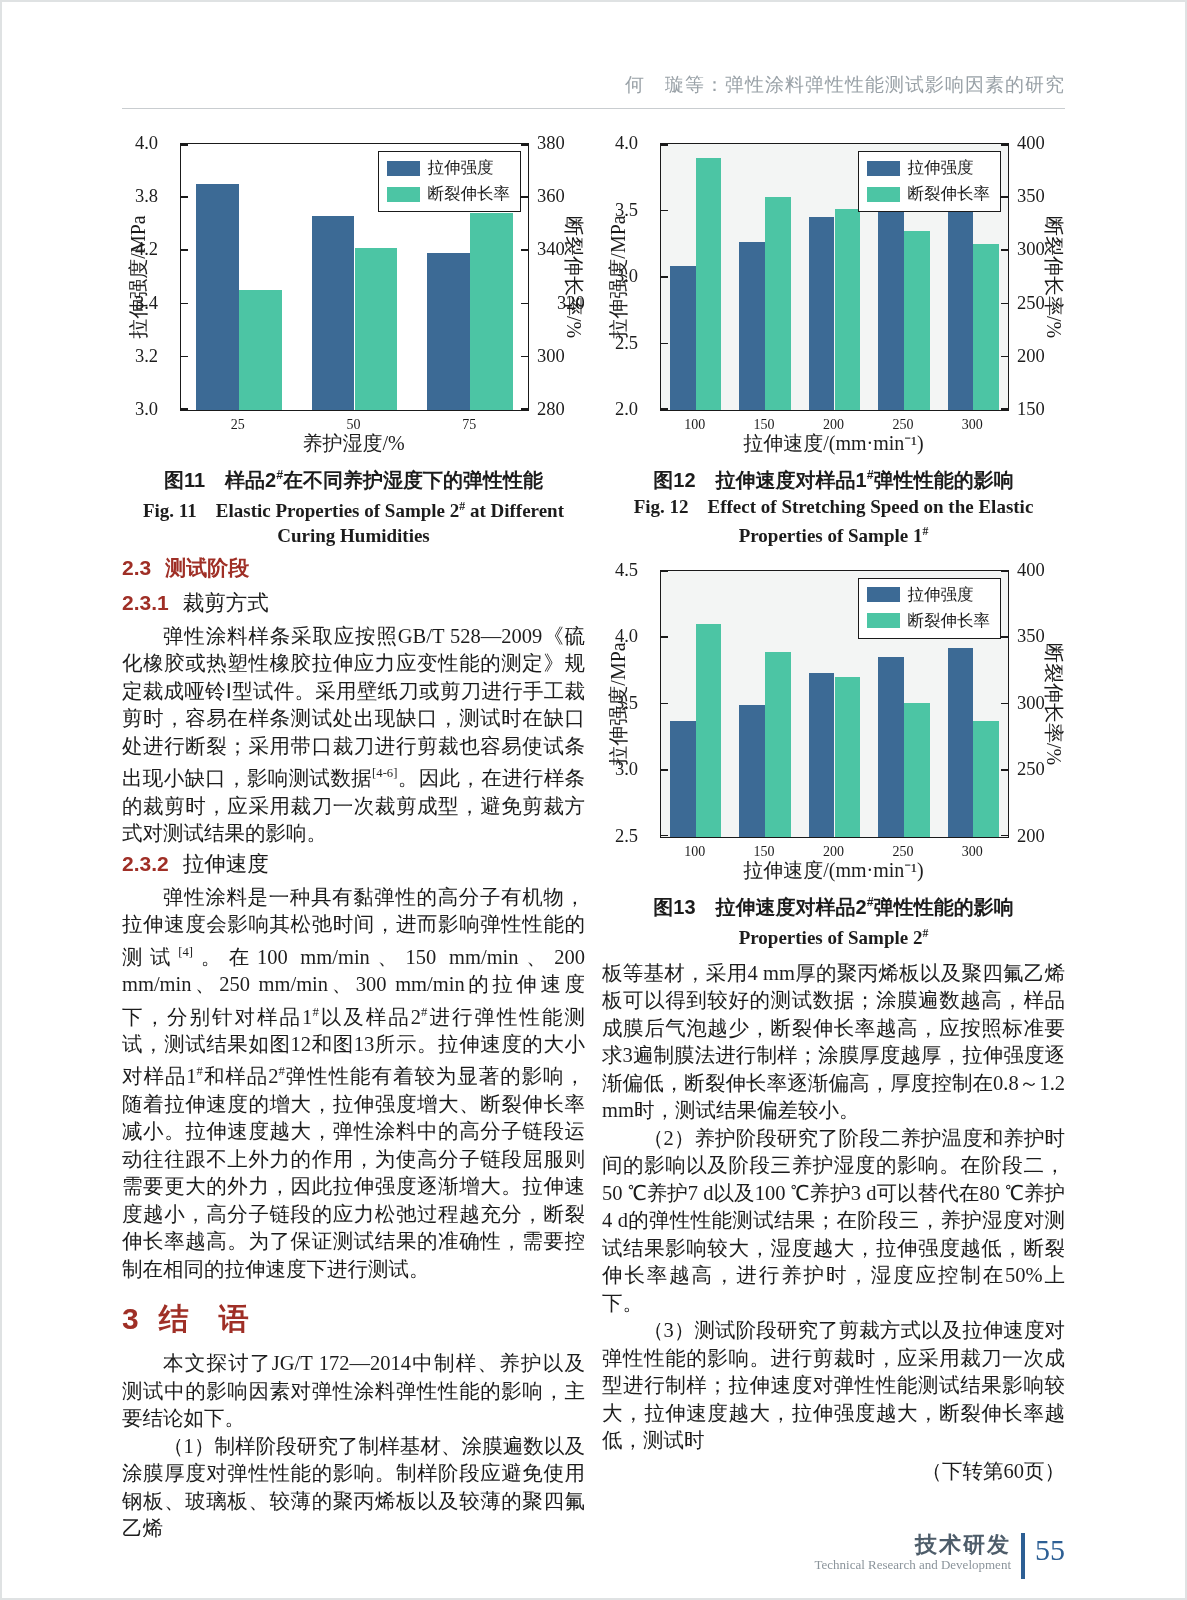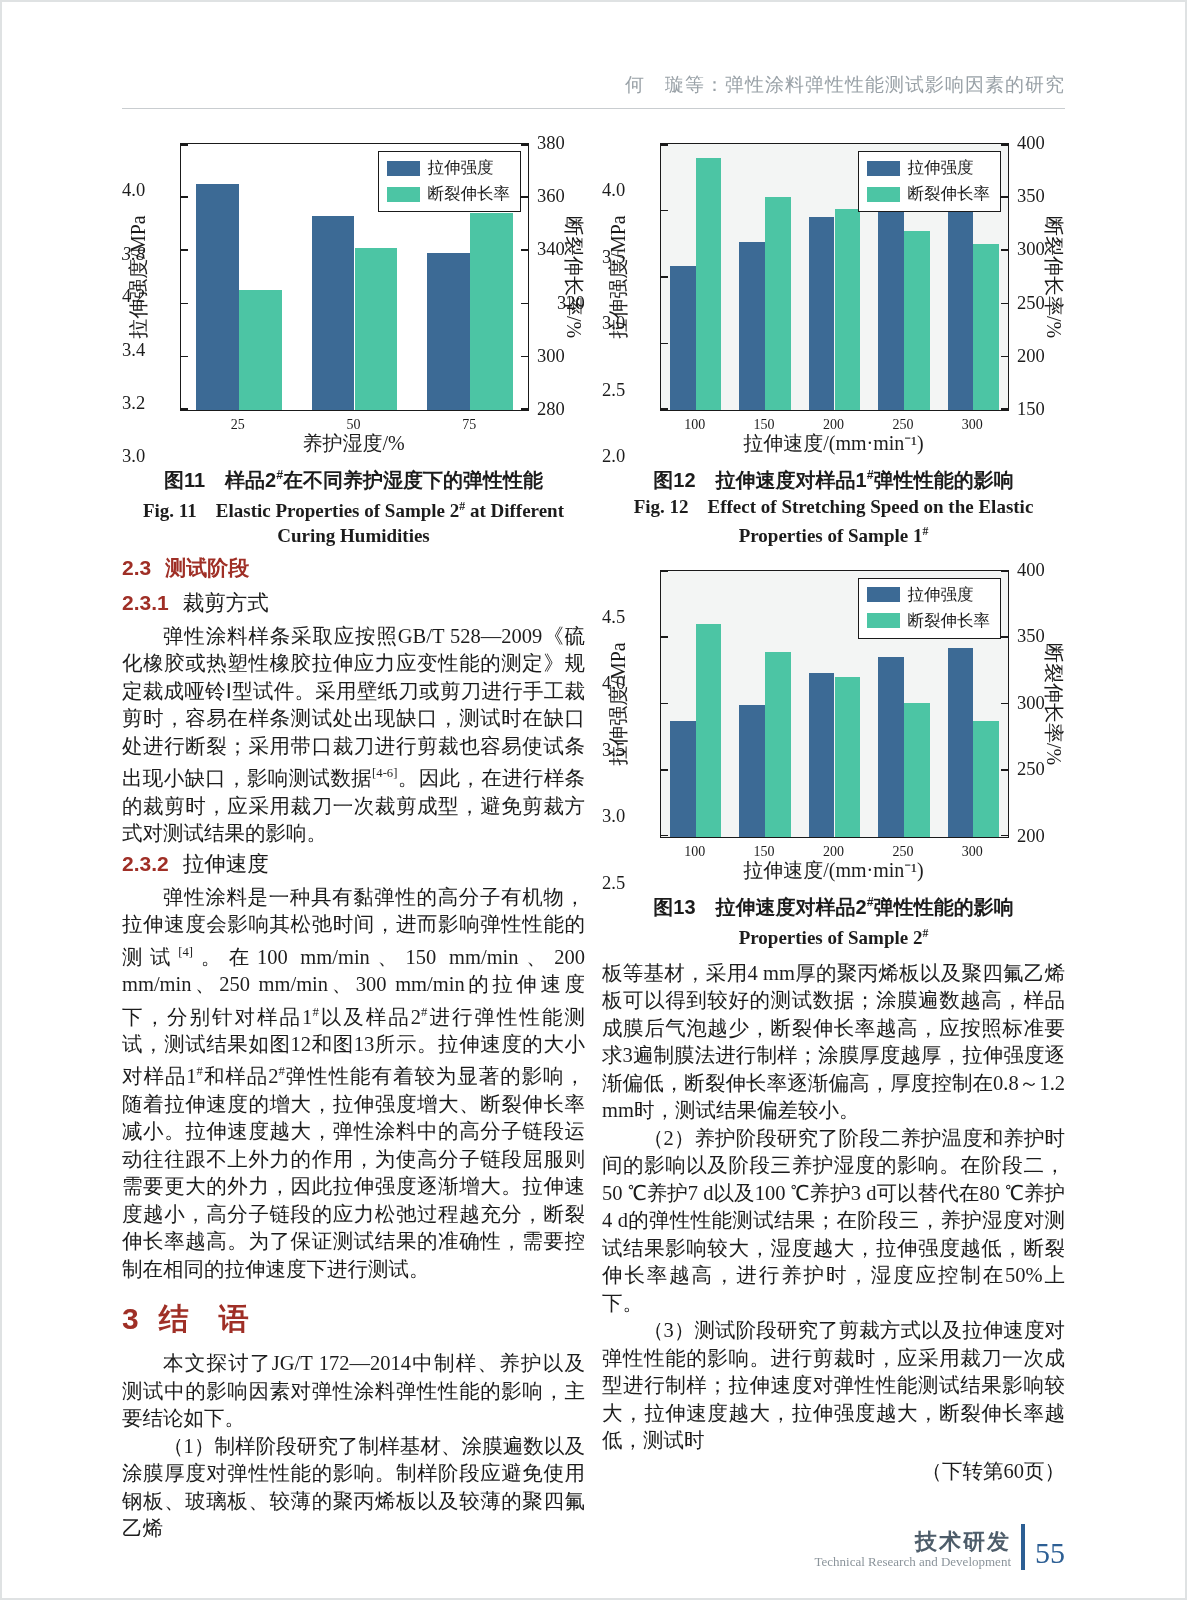--- a/index.html
+++ b/index.html
@@ -13,21 +13,21 @@
   .col{width:465px;}
 
   
   .chart{position:relative;height:322px;}
   .plot{position:absolute;left:58px;right:56px;top:8px;bottom:46px;border:1.5px solid #1a1a1a;padding-left:16px;}
   .ylab{position:absolute;font-size:20px;white-space:nowrap;}
   .ylab.left{left:16px;top:142px;transform:translate(-50%,-50%) rotate(-90deg);}
   .ylab.right{right:12px;top:142px;transform:translate(50%,-50%) rotate(90deg);}
   .xlab{position:absolute;left:0;right:0;bottom:0;text-align:center;font-size:20px;}
   .ticklab{position:absolute;font-size:18.5px;line-height:20px;}
-  .ticklab.tl-left{text-align:left;margin-top:47px;}
+  .ticklab.tl-left{text-align:center;}
   .ticklab.tl-right{text-align:left;}
   .xcat{position:absolute;font-size:14px;text-align:center;width:90px;}
   .tkm{position:absolute;background:#1a1a1a;}
   .bar{position:absolute;bottom:0;}
   .legend{position:absolute;top:7px;right:7px;background:#ffffff;border:1.3px solid #1a1a1a;
           padding:5px 10px 6px 8px;display:flex;flex-direction:column;gap:4px;}
   .lrow{display:flex;align-items:center;gap:8px;}
   .lsw{width:33px;height:15px;flex:none;}
   .lname{font-size:16.5px;white-space:nowrap;}
 
@@ -42,21 +42,21 @@
   .h-sub.red-title .title{color:#9f2f26;}
   .h-sub.black-title .title{color:#1c1c1c;font-family:"Liberation Serif",serif;font-weight:normal;font-size:21.5px;}
   .h-main{font-family:"Liberation Sans",sans-serif;font-size:30px;font-weight:bold;color:#9f2f26;margin:16px 0 10px;}
   .h-main .num{margin-right:20px;}
   p.body{font-size:20.5px;line-height:27.5px;text-align:justify;margin:0;}
   p.indent{text-indent:2em;}
   sup{font-size:0.62em;}
   .cont-note{text-align:right;font-size:20.5px;margin-top:2px;}
 
   
-  .footer{position:absolute;right:120px;bottom:28px;display:flex;align-items:flex-end;}
+  .footer{position:absolute;right:120px;bottom:19px;display:flex;align-items:flex-start;}
   .footer-text{text-align:right;margin-right:10px;}
   .footer-cn{font-family:"Liberation Sans",sans-serif;font-weight:bold;font-size:22px;color:#4e5d6a;letter-spacing:2px;line-height:24px;}
   .footer-en{font-size:13px;color:#8b949b;line-height:16px;}
   .footer-bar{width:4px;height:46px;background:#2d5f94;margin-right:10px;}
   .footer-num{font-size:30px;color:#2d5f94;}
 </style>
 </head>
 <body>
 
 <div class="page">
@@ -100,21 +100,21 @@
                     <div class="lsw" style="background: rgb(76, 197, 164);"></div>
                     <span class="lname">断裂伸长率</span>
                   </div>
                 </div>
               </div>
             <div class="xlab">养护湿度/%</div>
           <div class="ticklab tl-left" style="top: 264px; left: 0px; width: 49px;">3.0</div>
               <div class="ticklab tl-left" style="top: 210.8px; left: 0px; width: 49px;">3.2</div>
               <div class="ticklab tl-left" style="top: 157.6px; left: 0px; width: 49px;">3.4</div>
               <div class="ticklab tl-left" style="top: 104.4px; left: 0px; width: 49px;">4.2</div>
-              <div class="ticklab tl-left" style="top: 62px; left: 0px; width: 49px; font-style: italic;">3.8</div>
+              <div class="ticklab tl-left" style="top: 51px; left: 0px; width: 49px;">3.8</div>
               <div class="ticklab tl-left" style="top: -2px; left: 0px; width: 49px;">4.0</div>
               <div class="ticklab tl-right" style="top: 264px; left: 415px; width: 48px;">280</div>
               <div class="ticklab tl-right" style="top: 210.8px; left: 415px; width: 48px;">300</div>
               <div class="ticklab tl-right" style="top: 157.6px; left: 415px; width: 48px; margin-left: 20px;">320</div>
               <div class="ticklab tl-right" style="top: 104.4px; left: 415px; width: 48px;">340</div>
               <div class="ticklab tl-right" style="top: 51.2px; left: 415px; width: 48px;">360</div>
               <div class="ticklab tl-right" style="top: -2px; left: 415px; width: 48px;">380</div>
               <div class="xcat" style="top: 282px; left: 70.8333px;">25</div>
               <div class="xcat" style="top: 282px; left: 186.5px;">50</div>
               <div class="xcat" style="top: 282px; left: 302.167px;">75</div>

